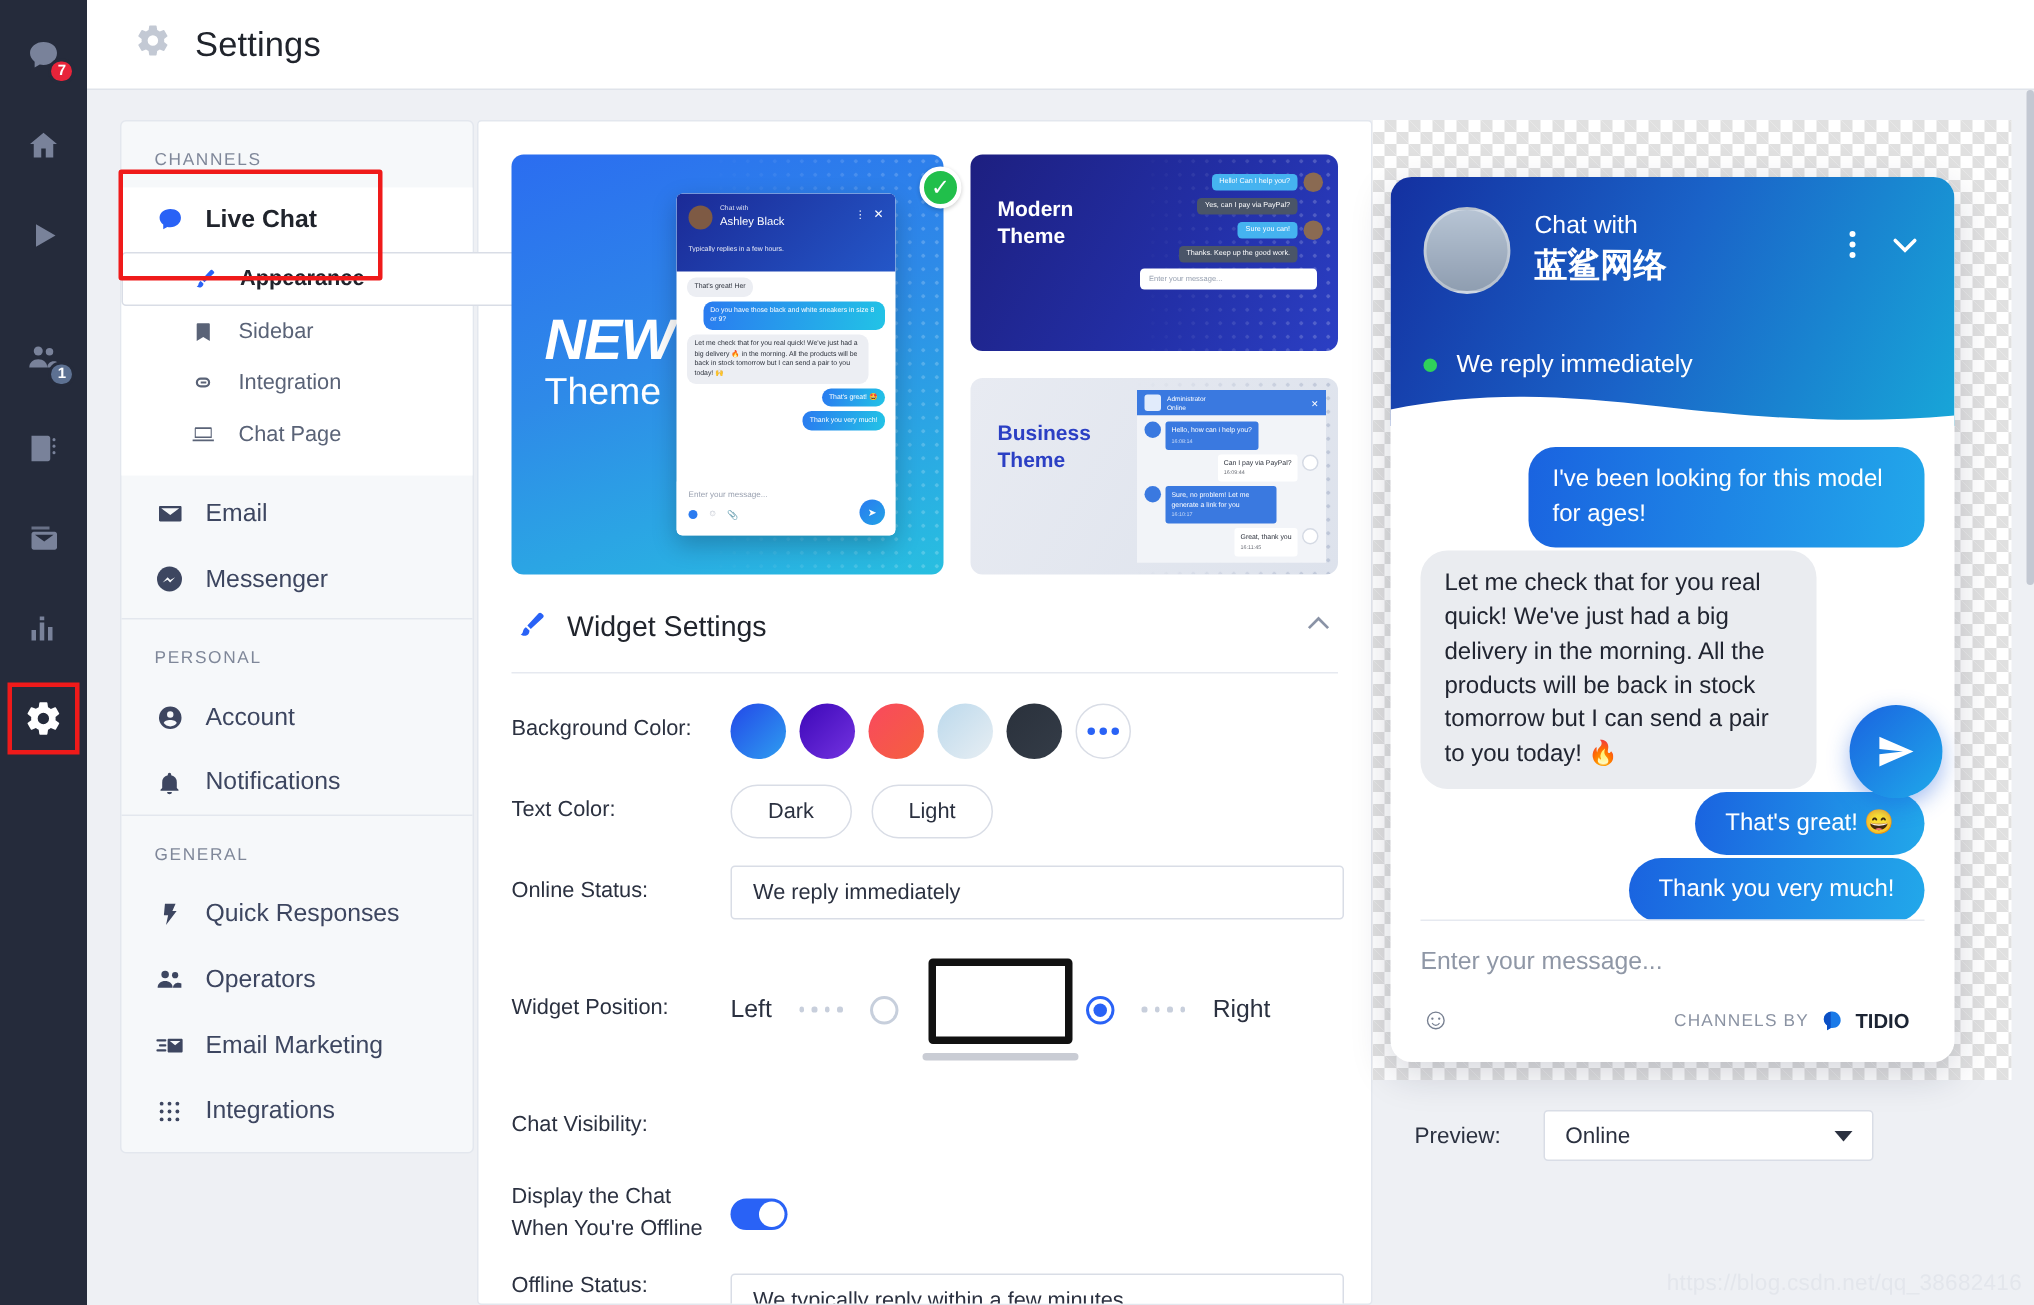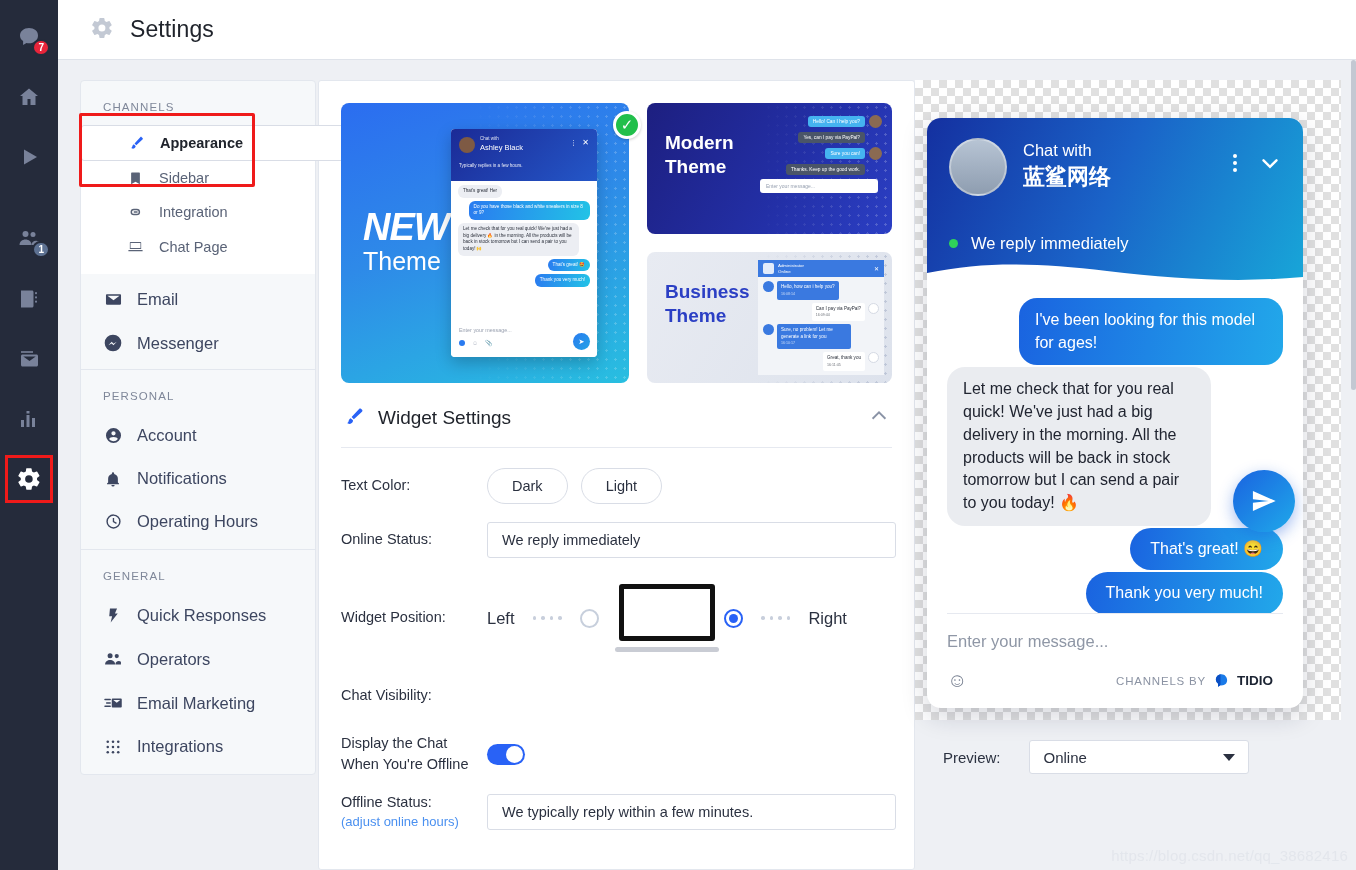--- a/index.html
+++ b/index.html
@@ -135,21 +135,21 @@
 
   .check-badge {
     position: absolute; right: -12px; top: 8px; width: 28px; height: 28px; border-radius: 50%;
     background: #21bf4b; border: 3px solid #fff; display: flex; align-items: center; justify-content: center;
     color: #fff; font-size: 15px; z-index: 5;
     box-shadow: 0 1px 3px rgba(0,0,0,.2);
   }
 
   .tcard.modern { height: 131px; background: linear-gradient(120deg,#1d1f80 0%, #2330a8 60%, #2b3fc4 100%); }
   .tcard.business { height: 131px; background: linear-gradient(120deg,#e8ebf2 0%, #dde2ec 100%); }
-  .tl { position: absolute; left: 18px; top: 28px; font-size: 19px; font-weight: bold; line-height: 1.25; }
+  .tl { position: absolute; left: 18px; top: 28px; font-size: 14px; font-weight: bold; line-height: 1.25; }
   .tl.wh { color: #fff; }
   .tl.bl { color: #2b3fc4; }
 
   .mn { position: absolute; right: 10px; top: 12px; width: 148px; font-size: 5px; }
   .mn-row { display: flex; align-items: center; gap: 4px; margin-bottom: 4px; }
   .mn-row.r { justify-content: flex-end; }
   .mn-b { border-radius: 3px; padding: 3px 5px; font-size: 4.8px; }
   .mn-b.blue { background: #45b3f0; color: #fff; }
   .mn-b.gray { background: #4a5568; color: #fff; }
   .mn-av { width: 13px; height: 13px; border-radius: 50%; background: #8a6a52; flex: 0 0 13px; }
@@ -352,20 +352,28 @@
       <h1>Settings</h1>
     </div>
 
     <div class="body">
 
       <div class="navcol">
         <div class="navcard">
 
           <div class="nav-group-title">CHANNELS</div>
           <div class="nav-white">
+            <div class="nav-item top">
+              <span class="ic">
+                  <svg width="19" height="19" viewBox="0 0 24 24">
+                    <path d="M12 3C6.9 3 3 6.3 3 10.4c0 2.3 1.2 4.3 3.1 5.7V20l3.4-2c.8.2 1.6.3 2.5.3 5.1 0 9-3.3 9-7.9S17.1 3 12 3z"></path>
+                  </svg>
+                </span>
+              <span>Live Chat</span>
+            </div>
             <div class="nav-item sub sel">
               <span class="ic">
                   <svg width="16" height="16" viewBox="0 0 24 24">
                     <path d="M20.5 3.2c-.6-.6-1.6-.5-2.1.1L9.8 12.6l2.6 2.6 9.3-8.6c.7-.6.7-1.6.1-2.2zM8.7 13.9c-1.2.6-2 1.9-2.3 3.5-.1.6-.5 1.2-1 1.6l-.7.5 1 .5c1.9 1 4.3.3 5.3-1.6.3-.6.5-1.3.4-2l-2.7-2.5z"></path>
                   </svg>
                 </span>
               <span>Appearance</span>
             </div>
             <div class="nav-item sub">
               <span class="ic">
@@ -422,28 +430,20 @@
               </span>
             <span>Account</span>
           </div>
           <div class="nav-item big">
             <span class="ic">
                 <svg width="18" height="18" viewBox="0 0 24 24">
                   <path d="M12 22a2.2 2.2 0 0 0 2.2-2.1H9.8A2.2 2.2 0 0 0 12 22zm6.5-5.5v-5a6.5 6.5 0 0 0-5-6.3V4.4a1.5 1.5 0 1 0-3 0v.8a6.5 6.5 0 0 0-5 6.3v5L4 18.1v.8h16v-.8z"></path>
                 </svg>
               </span>
             <span>Notifications</span>
-          </div>
-          <div class="nav-item big" style="padding-bottom:18px;">
-            <span class="ic">
-                <svg width="19" height="19" viewBox="0 0 24 24">
-                  <path d="M12 3a9 9 0 1 0 0 18 9 9 0 0 0 0-18zm0 1.8a7.2 7.2 0 1 1 0 14.4 7.2 7.2 0 0 1 0-14.4zm-.9 2.7v5.2l4.2 2.5.9-1.5-3.4-2V7.5z"></path>
-                </svg>
-              </span>
-            <span>Operating Hours</span>
           </div>
 
           <div class="nav-sep"></div>
 
           <div class="nav-group-title">GENERAL</div>
           <div class="nav-item big">
             <span class="ic">
                 <svg width="17" height="17" viewBox="0 0 24 24">
                   <path d="M7 2h10l-3 7h4L8 22l2-9H6z"></path>
                 </svg>
@@ -616,20 +616,35 @@
                 </svg></span>
             <h2>Widget Settings</h2>
             <span class="chev">
               <svg width="22" height="22" viewBox="0 0 24 24" fill="none" stroke="#8a93a6" stroke-width="2">
                   <path d="M5 15l7-7 7 7"></path>
                 </svg>
             </span>
           </div>
           <div class="divider"></div>
 
+          <div class="frow">
+            <div class="flabel">Background Color:</div>
+            <div class="fctl">
+              <span class="swatch" style="background:linear-gradient(135deg,#2347e8,#2e9ef0);"></span>
+              <span class="swatch" style="background:linear-gradient(135deg,#3d07b8,#7333e0);"></span>
+              <span class="swatch" style="background:linear-gradient(135deg,#f9495e,#f4603e);"></span>
+              <span class="swatch" style="background:linear-gradient(135deg,#bcd9ec,#e7eef3);"></span>
+              <span class="swatch" style="background:linear-gradient(135deg,#2a313c,#343c47);"></span>
+              <span class="sw-more">
+                <i></i>
+                  <i></i>
+                  <i></i>
+              </span>
+            </div>
+          </div>
 
           <div class="frow">
             <div class="flabel">Text Color:</div>
             <div class="fctl">
               <span class="pill">Dark</span>
               <span class="pill">Light</span>
             </div>
           </div>
 
           <div class="frow">

